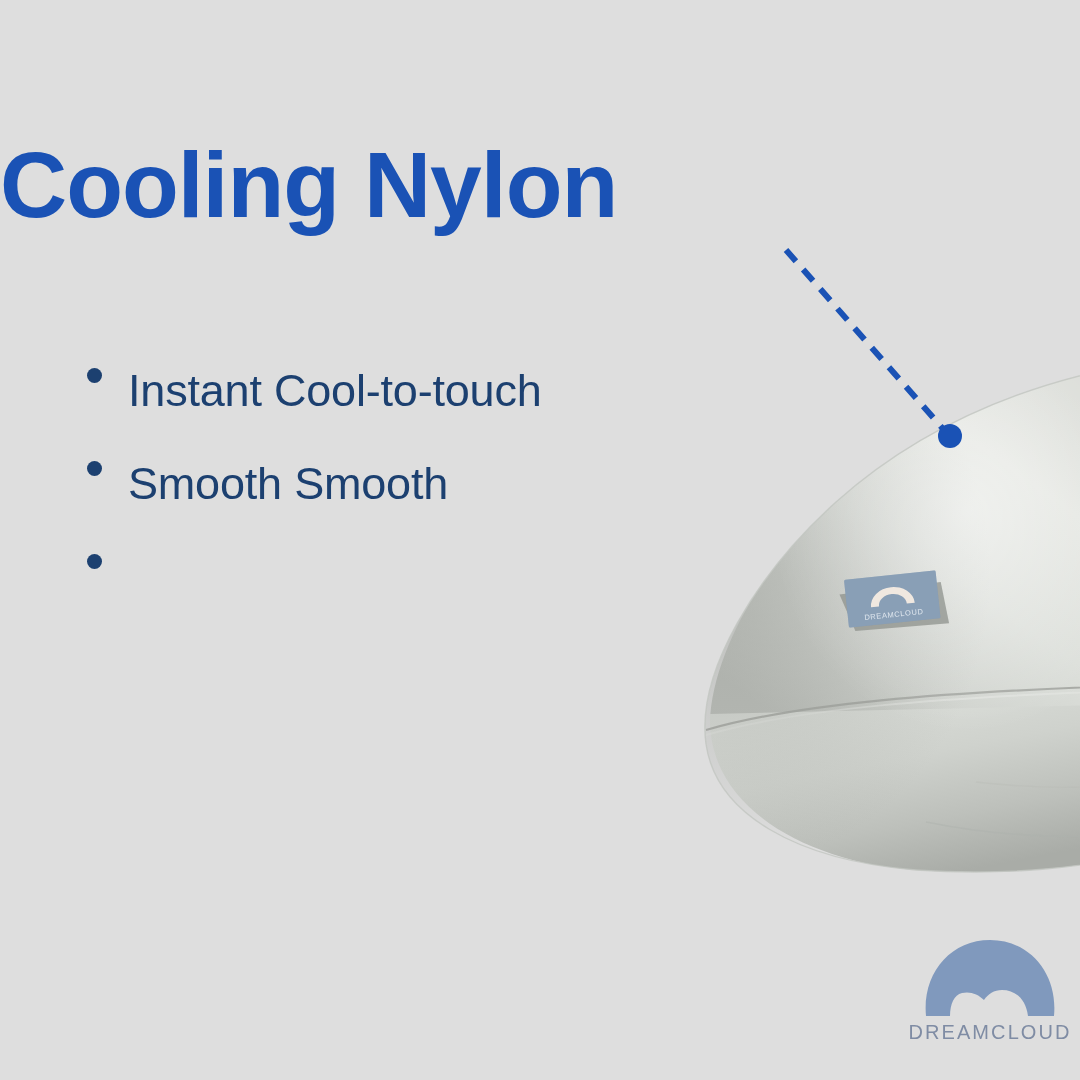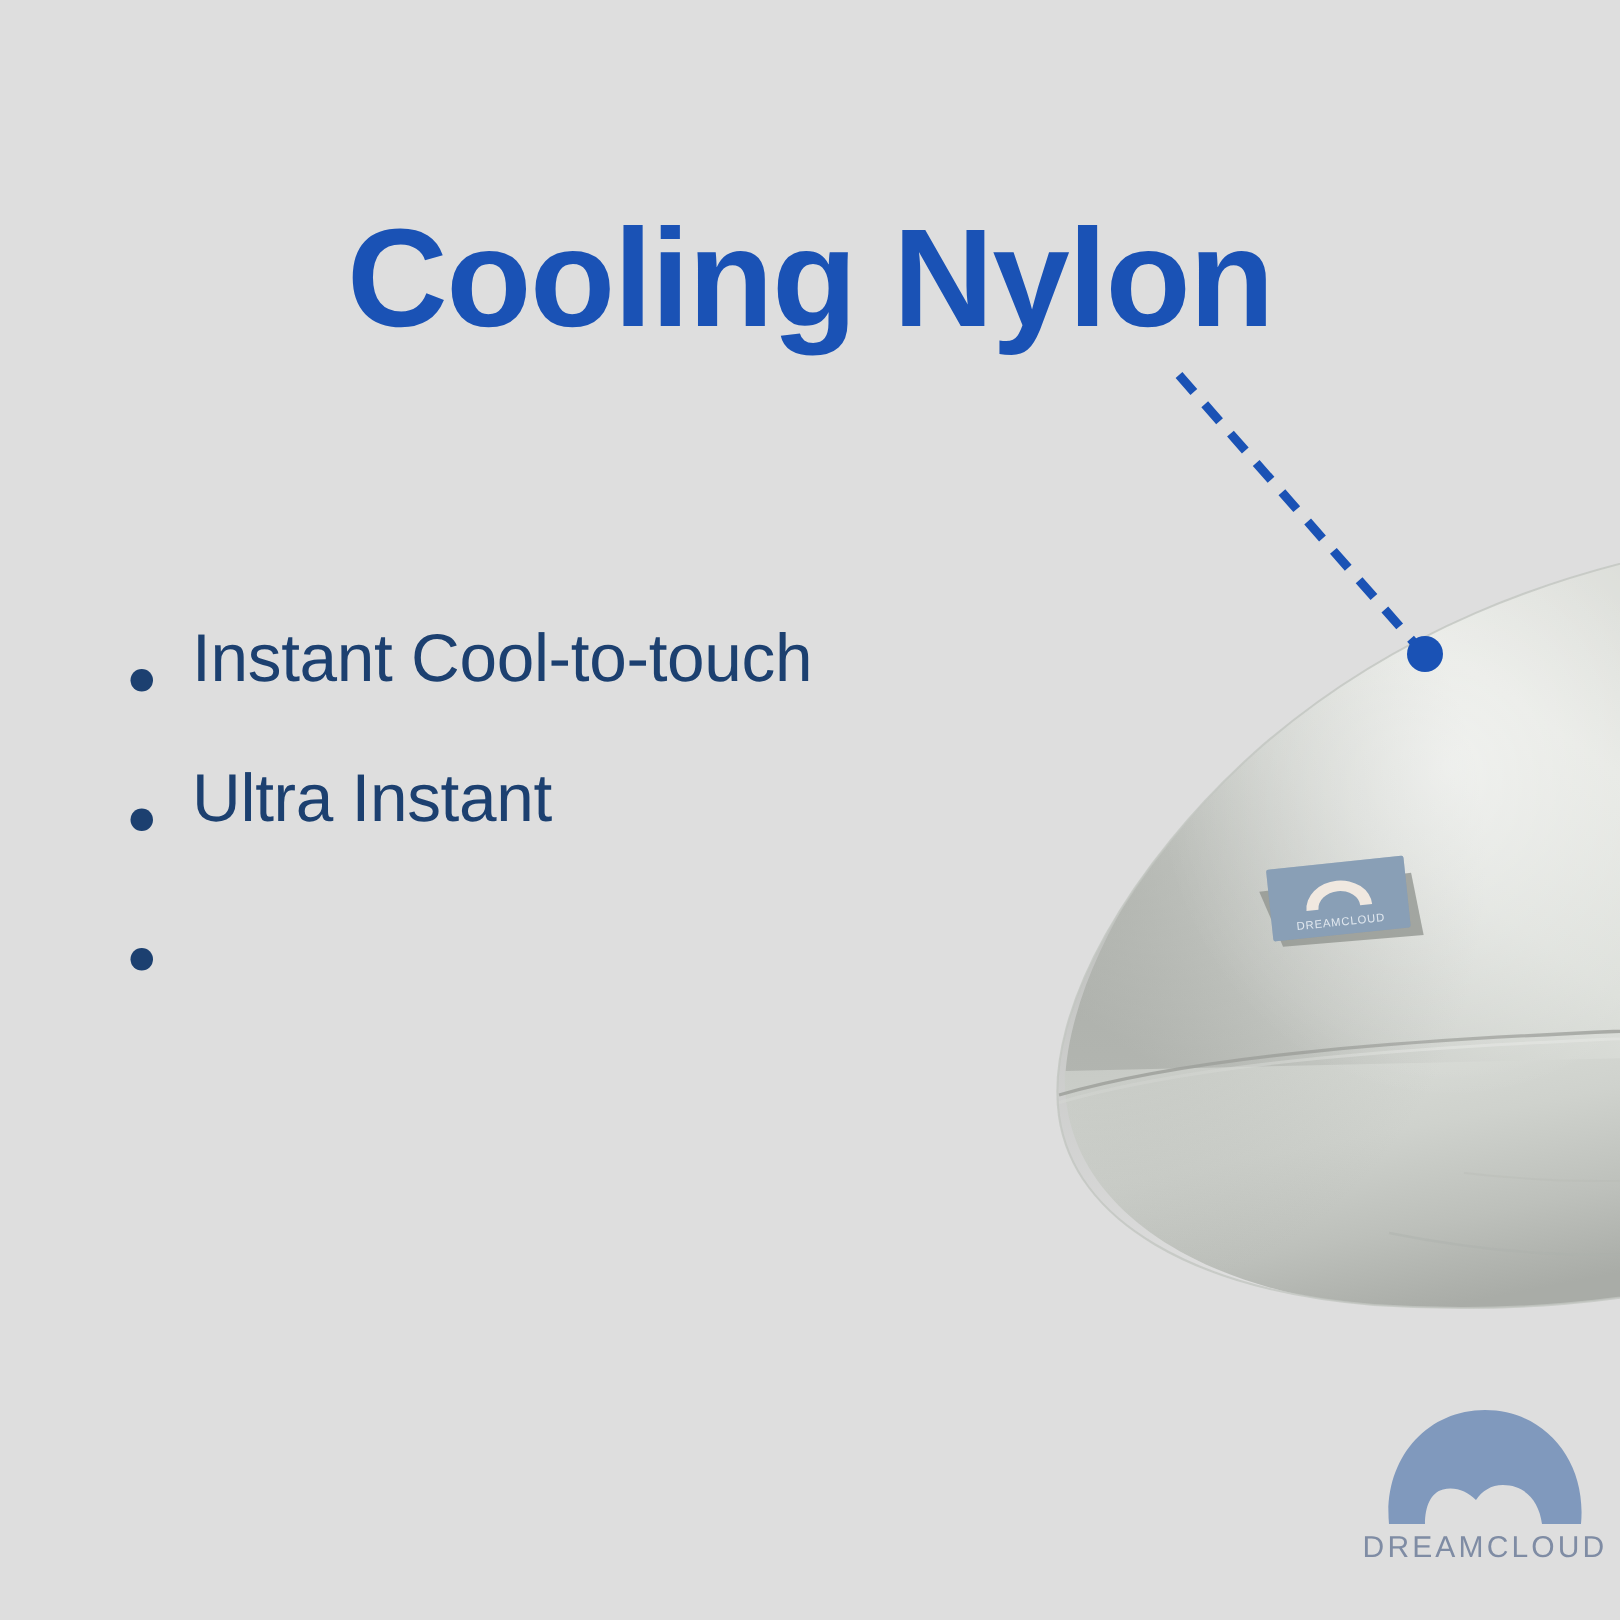--- a/index.html
+++ b/index.html
@@ -20,42 +20,42 @@
     background: #dedede;
     overflow: hidden;
   }
 
   
   #title {
     position: absolute;
     left: 0;
     top: 139px;
     width: 1080px;
-    text-align: center;
+    text-align: left;
     font-size: 93px;
     font-weight: 700;
     letter-spacing: -1px;
     line-height: 1.0;
     color: #1a52b5;
     white-space: nowrap;
     user-select: none;
   }
 
   
   #bullets {
     position: absolute;
     left: 82px;
     top: 368px;
     width: 620px;
   }
   .bullet-row {
     position: relative;
     height: 93px;
     display: flex;
-    align-items: flex-end;
+    align-items: flex-start;
   }
   .bullet-dot {
     width: 15px;
     height: 15px;
     border-radius: 50%;
     background: #1c4070;
     flex: 0 0 auto;
     margin-left: 5px;
   }
   .bullet-label {
@@ -201,21 +201,21 @@
 
   <div id="bullets">
 
     <div class="bullet-row">
       <span class="bullet-dot"></span>
       <span class="bullet-label">Instant Cool-to-touch</span>
     </div>
 
     <div class="bullet-row">
       <span class="bullet-dot"></span>
-      <span class="bullet-label">Ultra Instant</span>
+      <span class="bullet-label">Smooth Smooth</span>
     </div>
 
     <div class="bullet-row">
       <span class="bullet-dot"></span>
     </div>
 
 
   </div>
 
   <svg id="callout" viewBox="0 0 1080 1080">

